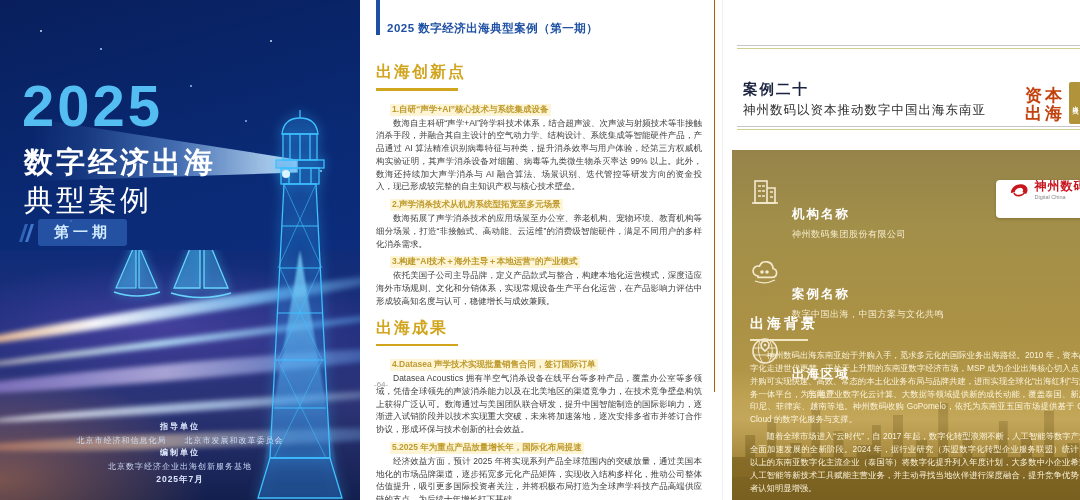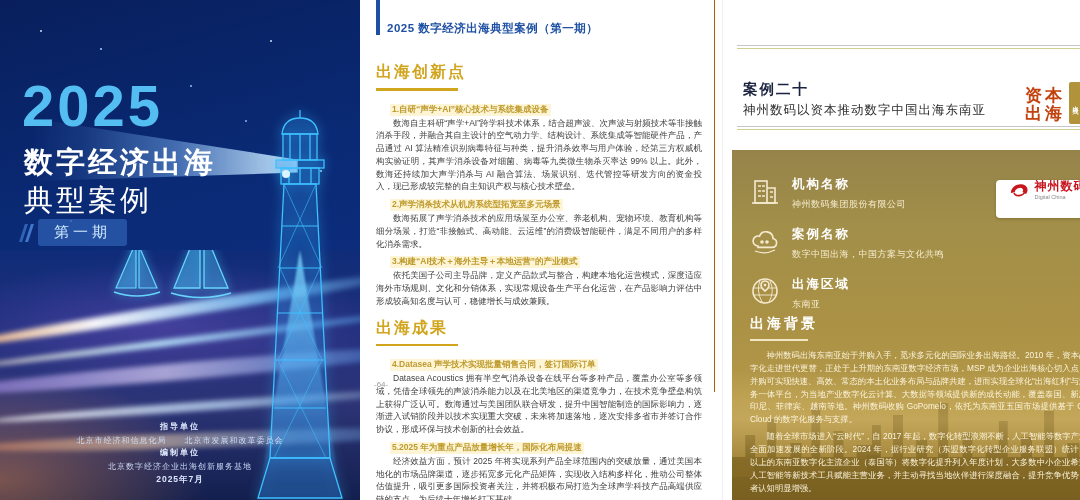--- a/index.html
+++ b/index.html
@@ -16,21 +16,21 @@
   .cover-year { position:absolute; left:22px; top:72px; font-size:58px; font-weight:bold;
                 color:#54bdf2; letter-spacing:3px; }
   .cover-t1 { position:absolute; left:24px; top:143px; font-size:29px; font-weight:bold;
               color:#ffffff; letter-spacing:3px; }
   .cover-t2 { position:absolute; left:24px; top:181px; font-size:29px; font-weight:normal;
               color:#ffffff; letter-spacing:3px; }
   .issue-marks { position:absolute; left:22px; top:224px; width:10px; height:18px; }
   .issue-marks i { position:absolute; top:0; width:3px; height:18px; background:#2f63b5; transform:skewX(-18deg); }
   .issue-marks i:nth-child(1){ left:0; } .issue-marks i:nth-child(2){ left:6px; background:#3f78cc; }
   .issue-badge { position:absolute; left:38px; top:219px; padding:4px 16px; background:rgba(47,95,177,0.75);
-                 border-radius:3px; color:#cfeaff; font-size:15px; font-weight:normal; letter-spacing:4px; }
+                 border-radius:3px; color:#cfeaff; font-size:15px; font-weight:bold; letter-spacing:4px; }
 
   
   .beam { position:absolute; left:30px; top:115px; width:268px; height:72px; pointer-events:none;
           background:linear-gradient(to left, rgba(205,235,255,0.95), rgba(140,195,255,0.45) 45%, rgba(120,180,255,0.12) 80%, transparent);
           clip-path:polygon(0 4%, 100% 62%, 100% 80%, 0 92%); filter:blur(1px); }
 
   
   .photo { position:absolute; left:0; top:250px; width:360px; height:250px; overflow:hidden;
            background:linear-gradient(180deg,#0f2c78 0%,#25317e 38%,#2c3476 62%,#131f4e 100%); }
   .haze-purple { position:absolute; left:-20px; top:10px; width:400px; height:130px;
@@ -89,22 +89,22 @@
                display:flex; align-items:center; justify-content:center; }
 
   .olive-card { position:absolute; left:9px; right:0; top:150px; bottom:0; overflow:hidden;
         background:linear-gradient(180deg,#95834a 0%,#a28f49 22%,#aa9145 48%,#b49848 72%,#a5873c 88%,#97782f 100%); }
   .skyline { position:absolute; left:0; bottom:0; width:100%; height:115px; opacity:0.55; }
   .card-haze { position:absolute; left:0; bottom:40px; width:100%; height:90px;
         background:linear-gradient(180deg, transparent, rgba(233,203,128,0.35) 55%, transparent); }
   .info { position:absolute; left:18px; top:26px; }
   .info-row { display:flex; align-items:flex-start; margin-bottom:15px; }
   .info-icon { width:30px; height:30px; margin-right:12px; flex:0 0 30px; }
-  .info-label { font-size:12.5px; font-weight:bold; color:#ffffff; letter-spacing:2px; }
-  .info-value { font-size:9px; color:#f6ecce; margin-top:5px; letter-spacing:0.5px; }
+  .info-label { font-size:12.5px; font-weight:bold; color:#ffffff; letter-spacing:2px;margin-top:30px; }
+  .info-value { font-size:9px; color:#f6ecce; margin-top:5px; letter-spacing:0.5px;text-align:center; }
   .logo-box { position:absolute; right:20px; top:30px; width:102px; height:38px; background:#fff; border-radius:4px;
               display:flex; justify-content:center; gap:5px; box-shadow:0 1px 3px rgba(60,45,10,0.3); }
   .logo-cn { font-size:12px; font-weight:bold; color:#c8161e; letter-spacing:1px; line-height:1; }
   .logo-en { font-size:5.5px; color:#8a8a8a; margin-top:2px; }
   .bg-section { position:absolute; left:18px; right:14px; top:165px; }
   .bg-h { font-size:14px; font-weight:bold; color:#ffffff; letter-spacing:3px; }
   .bg-rule { width:58px; height:2px; background:#f2e7c2; margin:6px 0 8px 0; }
   .bg-para { font-size:8.3px; line-height:1.55; color:#fbf3da; text-align:justify; text-indent:2em; margin-bottom:4px; }
 </style>
 </head>

